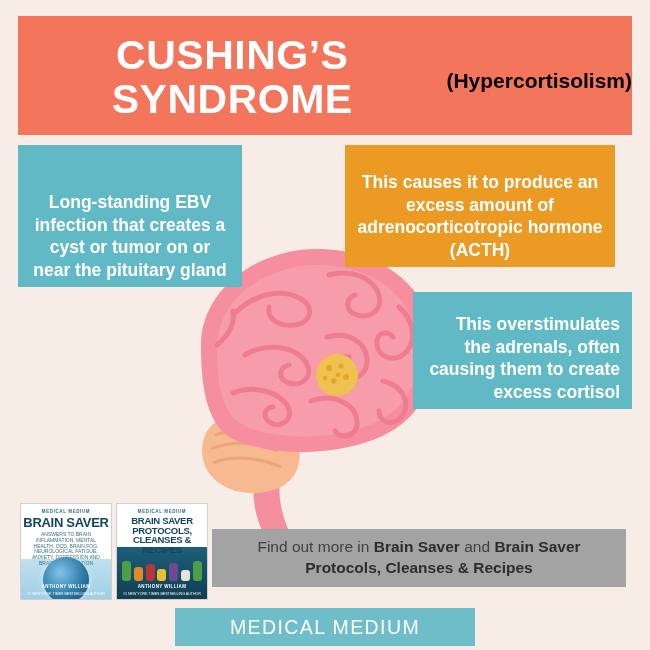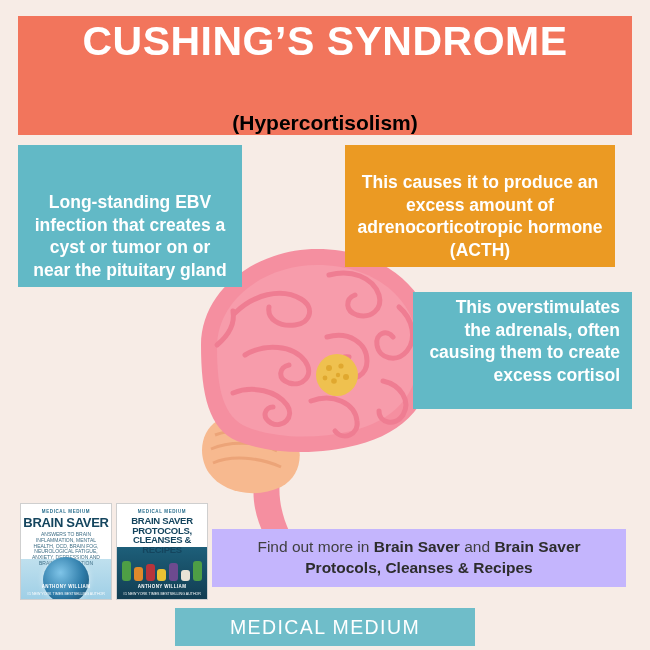--- a/index.html
+++ b/index.html
@@ -24,23 +24,23 @@
 
   
   .header-banner {
     position: absolute;
     left: 18px;
     top: 16px;
     width: 614px;
     height: 119px;
     background: #f2755c;
     display: flex;
-    flex-direction: column;
+    flex-direction: row;
     align-items: center;
-    justify-content: space-between;
+    justify-content: center;
     box-sizing: border-box;
     padding-top: 4px;
   }
   .header-title {
     color: #ffffff;
     font-size: 41px;
     font-weight: bold;
     letter-spacing: 0.5px;
     line-height: 1.05;
     text-align: center;
@@ -93,21 +93,21 @@
     height: 122px;
     font-size: 17.5px;
     padding: 6px 2px;
   }
   .c-adrenals {
     left: 413px;
     top: 292px;
     width: 219px;
     height: 117px;
     font-size: 17.5px;
-    padding: 23px 12px;
+    padding: 6px 12px;
     text-align: right;
     justify-content: flex-end;
   }
   .c-liver {
     left: 366px;
     top: 438px;
     width: 266px;
     height: 58px;
     font-size: 17px;
     padding: 4px 12px;
@@ -210,21 +210,21 @@
   .veg.p { background: #6d4a8f; height: 18px; }
   .veg.w { background: #e8e3d6; height: 11px; }
 
   
   .findout {
     position: absolute;
     left: 212px;
     top: 529px;
     width: 414px;
     height: 58px;
-    background: #c4b5fd;
+    background: #a3a3a3;
     box-sizing: border-box;
     display: flex;
     align-items: center;
     justify-content: center;
     padding: 4px 12px;
   }
   .findout-text {
     font-size: 15.5px;
     color: #3f3f3f;
     text-align: center;

